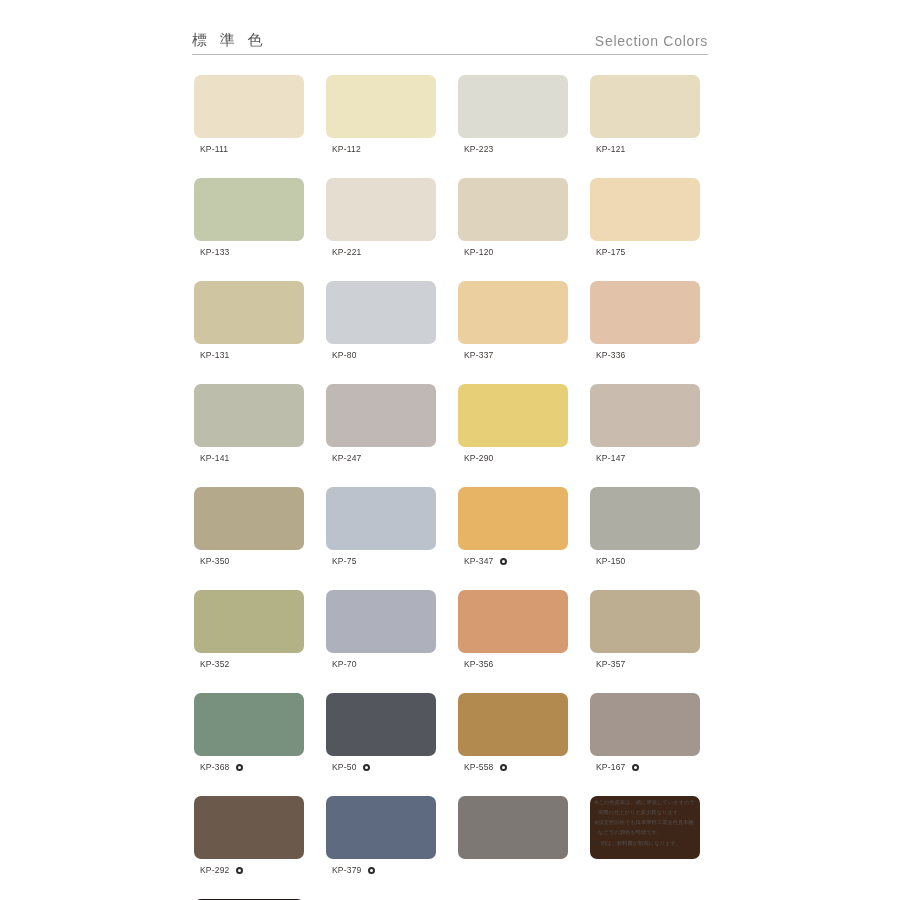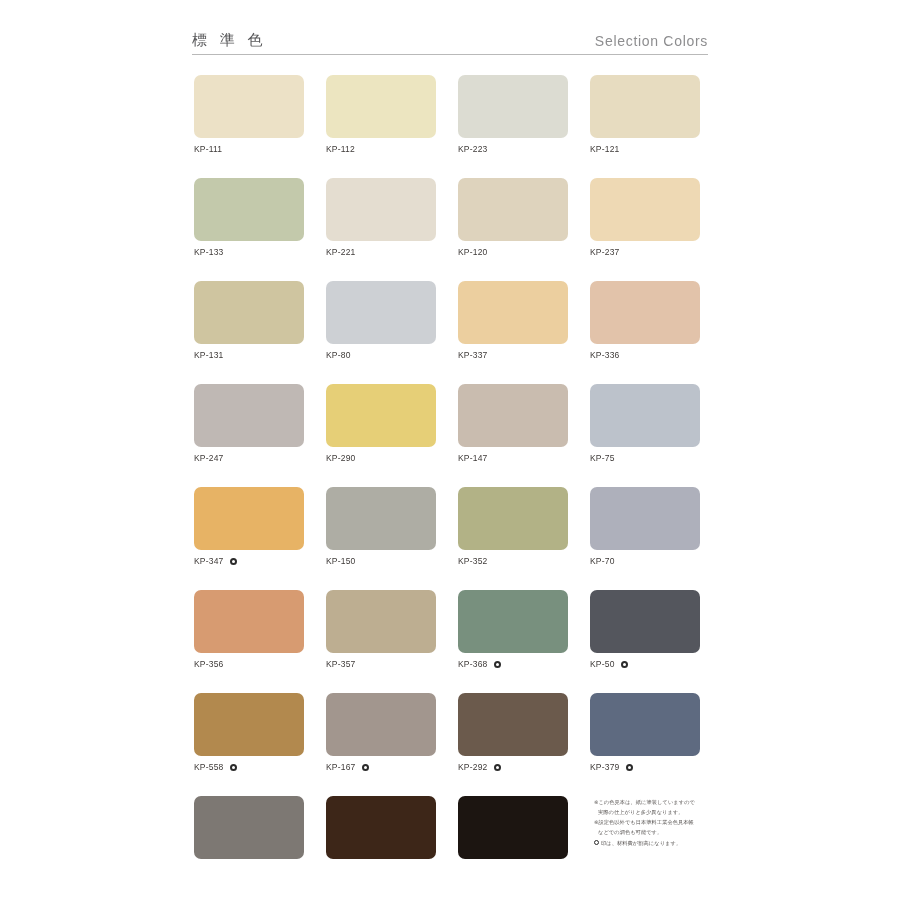--- a/index.html
+++ b/index.html
@@ -75,20 +75,21 @@
     align-items: center;
     gap: 6px;
     height: 12px;
   }
   .label-text {
     font-size: 8.5px;
     color: #3e3a38;
     letter-spacing: 0.2px;
     font-family: "Liberation Sans", sans-serif;
     white-space: nowrap;
+    margin-left: 6px;
   }
   .mark-icon {
     width: 7px;
     height: 7px;
     border-radius: 50%;
     border: 2px solid #2b2b2b;
     box-sizing: border-box;
     display: inline-block;
     flex: none;
   }
@@ -173,21 +174,21 @@
       </div>
       <div class="cell">
         <div class="chip" style="background: rgb(222, 211, 189);"></div>
         <div class="cell-label">
           <span class="label-text">KP-120</span>
         </div>
       </div>
       <div class="cell">
         <div class="chip" style="background: rgb(238, 217, 180);"></div>
         <div class="cell-label">
-          <span class="label-text">KP-237</span>
+          <span class="label-text">KP-175</span>
         </div>
       </div>
       <div class="cell">
         <div class="chip" style="background: rgb(207, 197, 160);"></div>
         <div class="cell-label">
           <span class="label-text">KP-131</span>
         </div>
       </div>
       <div class="cell">
         <div class="chip" style="background: rgb(205, 208, 212);"></div>
@@ -201,35 +202,47 @@
           <span class="label-text">KP-337</span>
         </div>
       </div>
       <div class="cell">
         <div class="chip" style="background: rgb(226, 195, 170);"></div>
         <div class="cell-label">
           <span class="label-text">KP-336</span>
         </div>
       </div>
       <div class="cell">
+        <div class="chip" style="background: rgb(188, 189, 171);"></div>
+        <div class="cell-label">
+          <span class="label-text">KP-141</span>
+        </div>
+      </div>
+      <div class="cell">
         <div class="chip" style="background: rgb(191, 184, 180);"></div>
         <div class="cell-label">
           <span class="label-text">KP-247</span>
         </div>
       </div>
       <div class="cell">
         <div class="chip" style="background: rgb(230, 207, 119);"></div>
         <div class="cell-label">
           <span class="label-text">KP-290</span>
         </div>
       </div>
       <div class="cell">
         <div class="chip" style="background: rgb(201, 188, 175);"></div>
         <div class="cell-label">
           <span class="label-text">KP-147</span>
+        </div>
+      </div>
+      <div class="cell">
+        <div class="chip" style="background: rgb(180, 169, 139);"></div>
+        <div class="cell-label">
+          <span class="label-text">KP-350</span>
         </div>
       </div>
       <div class="cell">
         <div class="chip" style="background: rgb(188, 194, 203);"></div>
         <div class="cell-label">
           <span class="label-text">KP-75</span>
         </div>
       </div>
       <div class="cell">
         <div class="chip" style="background: rgb(231, 179, 101);"></div>

